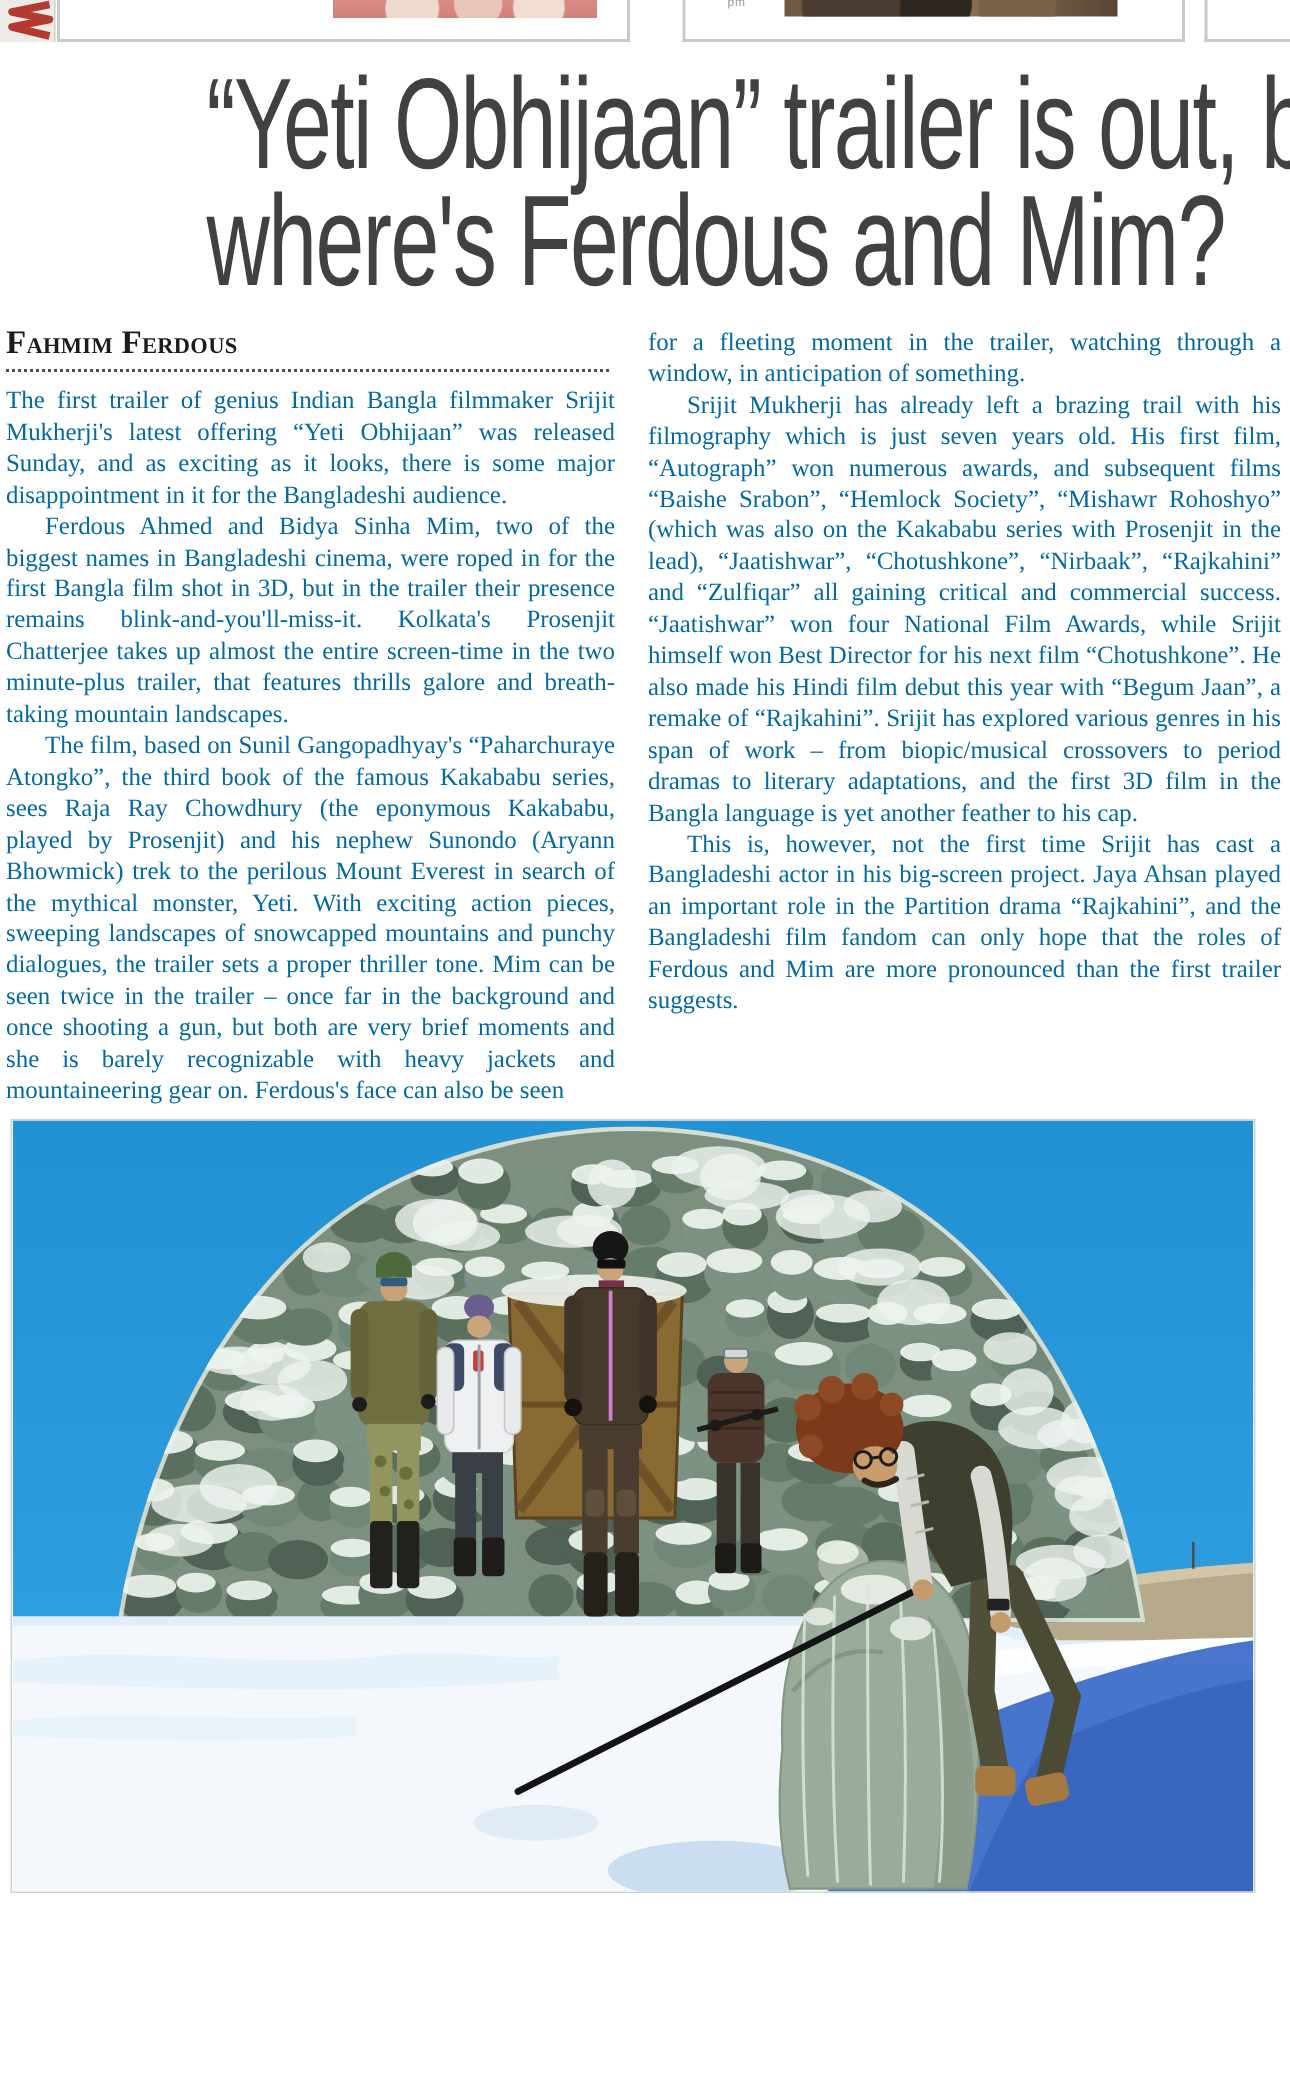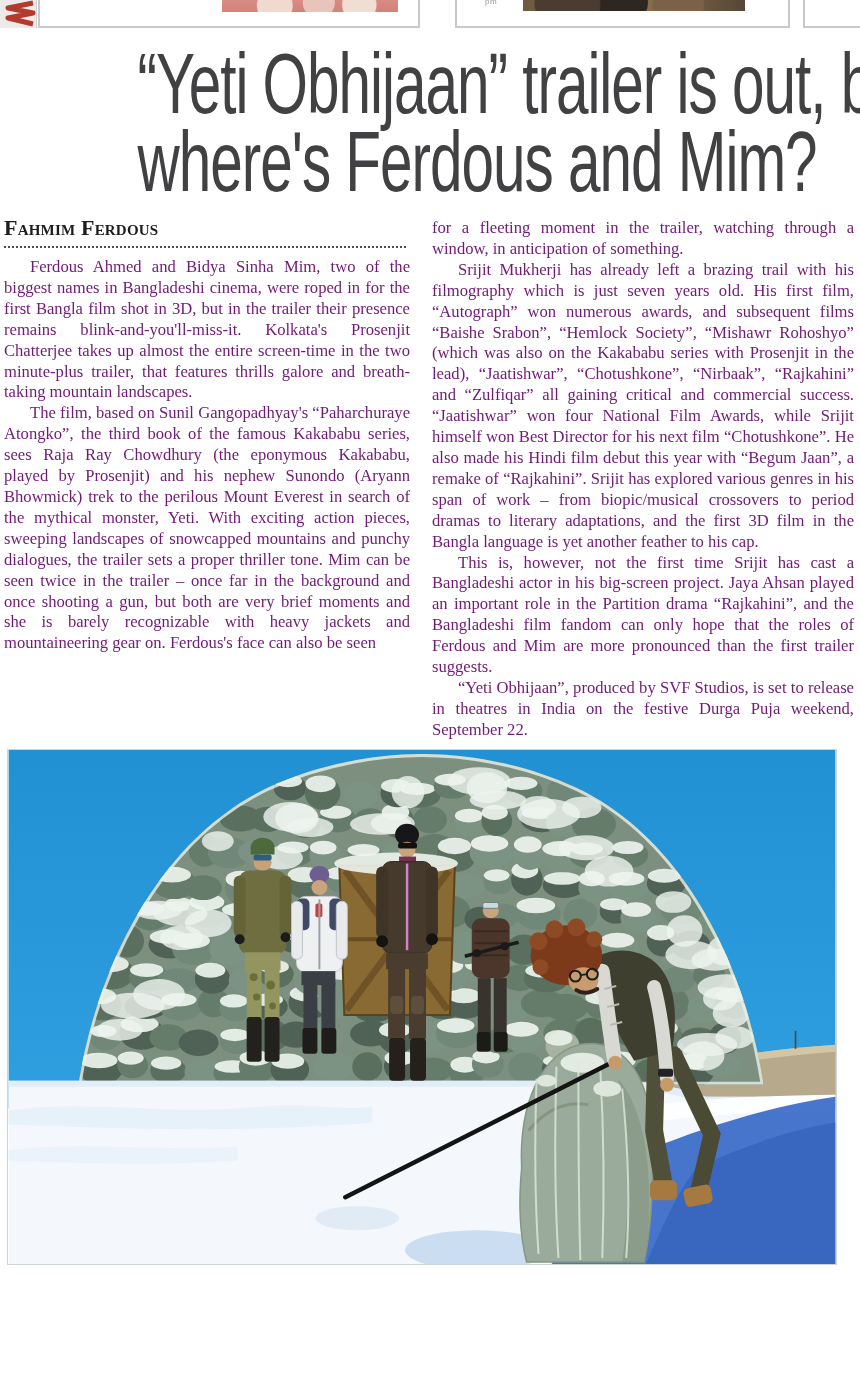--- a/index.html
+++ b/index.html
@@ -31,21 +31,21 @@
   .headline{margin-top:14px;text-align:center;overflow:visible;}
   .headline-line{
     display:block;white-space:nowrap;
     font:400 86px/78px "Liberation Sans",sans-serif;letter-spacing:-1.5px;
     color:#414042;transform:scaleX(0.68);transform-origin:50% 50%;
   }
   
   .article{display:grid;grid-template-columns:406px 1fr;column-gap:22px;padding:0 6px 0 4px;margin-top:18px;}
   .byline{font-variant:small-caps;font-weight:bold;font-size:22px;line-height:20px;color:#1c1c1c;letter-spacing:.2px;}
   .dotted-rule{border-bottom:2.5px dotted #4d4d4d;height:6px;margin:2px 0 9px 0;width:402px;}
-  .col p{margin:0;font-size:16.6px;line-height:20.9px;text-align:justify;hyphens:auto;-webkit-hyphens:auto;color:#701a75;}
+  .col p{margin:0;font-size:16.6px;line-height:20.9px;text-align:justify;hyphens:auto;-webkit-hyphens:auto;color:#0369a1;}
   .col p.indent{text-indent:26px;font-family:Liberation Serif, serif;}
   
   .photo-wrap{margin:8px 0 0 7px;width:830px;height:516px;}
   .photo-wrap svg{display:block;border:1px solid #cdd6cd;box-sizing:border-box;}
 </style>
 </head>
 <body>
 
 <div class="top-strip">
   <div class="corner-box">
@@ -65,28 +65,28 @@
 
 <h1 class="headline" style="margin:14px 0 0 0;">
   <span class="headline-line">“Yeti Obhijaan” trailer is out, but</span>
   <span class="headline-line">where's Ferdous and Mim?</span>
 </h1>
 
 <div class="article">
   <div class="col">
     <div class="byline">Fahmim Ferdous</div>
     <div class="dotted-rule"></div>
+    <p>The first trailer of genius Indian Bangla filmmaker Srijit Mukherji's latest offering “Yeti Obhijaan” was released Sunday, and as exciting as it looks, there is some major disappointment in it for the Bangladeshi audience.</p>
     <p class="indent">Ferdous Ahmed and Bidya Sinha Mim, two of the biggest names in Bangladeshi cinema, were roped in for the first Bangla film shot in 3D, but in the trailer their presence remains blink-and-you'll-miss-it. Kolkata's Prosenjit Chatterjee takes up almost the entire screen-time in the two minute-plus trailer, that features thrills galore and breath-taking mountain landscapes.</p>
     <p class="indent">The film, based on Sunil Gangopadhyay's “Paharchuraye Atongko”, the third book of the famous Kakababu series, sees Raja Ray Chowdhury (the eponymous Kakababu, played by Prosenjit) and his nephew Sunondo (Aryann Bhowmick) trek to the perilous Mount Everest in search of the mythical monster, Yeti. With exciting action pieces, sweeping landscapes of snowcapped mountains and punchy dialogues, the trailer sets a proper thriller tone. Mim can be seen twice in the trailer – once far in the background and once shooting a gun, but both are very brief moments and she is barely recognizable with heavy jackets and mountaineering gear on. Ferdous's face can also be seen</p>
   </div>
   <div class="col">
     <p>for a fleeting moment in the trailer, watching through a window, in anticipation of something.</p>
     <p class="indent">Srijit Mukherji has already left a brazing trail with his filmography which is just seven years old. His first film, “Autograph” won numerous awards, and subsequent films “Baishe Srabon”, “Hemlock Society”, “Mishawr Rohoshyo” (which was also on the Kakababu series with Prosenjit in the lead), “Jaatishwar”, “Chotushkone”, “Nirbaak”, “Rajkahini” and “Zulfiqar” all gaining critical and commercial success. “Jaatishwar” won four National Film Awards, while Srijit himself won Best Director for his next film “Chotushkone”. He also made his Hindi film debut this year with “Begum Jaan”, a remake of “Rajkahini”. Srijit has explored various genres in his span of work – from biopic/musical crossovers to period dramas to literary adaptations, and the first 3D film in the Bangla language is yet another feather to his cap.</p>
     <p class="indent">This is, however, not the first time Srijit has cast a Bangladeshi actor in his big-screen project. Jaya Ahsan played an important role in the Partition drama “Rajkahini”, and the Bangladeshi film fandom can only hope that the roles of Ferdous and Mim are more pronounced than the first trailer suggests.</p>
-    <p class="indent">“Yeti Obhijaan”, produced by SVF Studios, is set to release in theatres in India on the festive Durga Puja weekend, September 22.</p>
   </div>
 </div>
 
 <div class="photo-wrap">
 <svg width="830" height="516" viewBox="0 0 830 516">
   <defs>
     <linearGradient id="skyGrad" x1="0" y1="0" x2="0" y2="1">
       <stop offset="0" stop-color="#2191d4"></stop>
       <stop offset="1" stop-color="#2f9fe0"></stop>
     </linearGradient>

